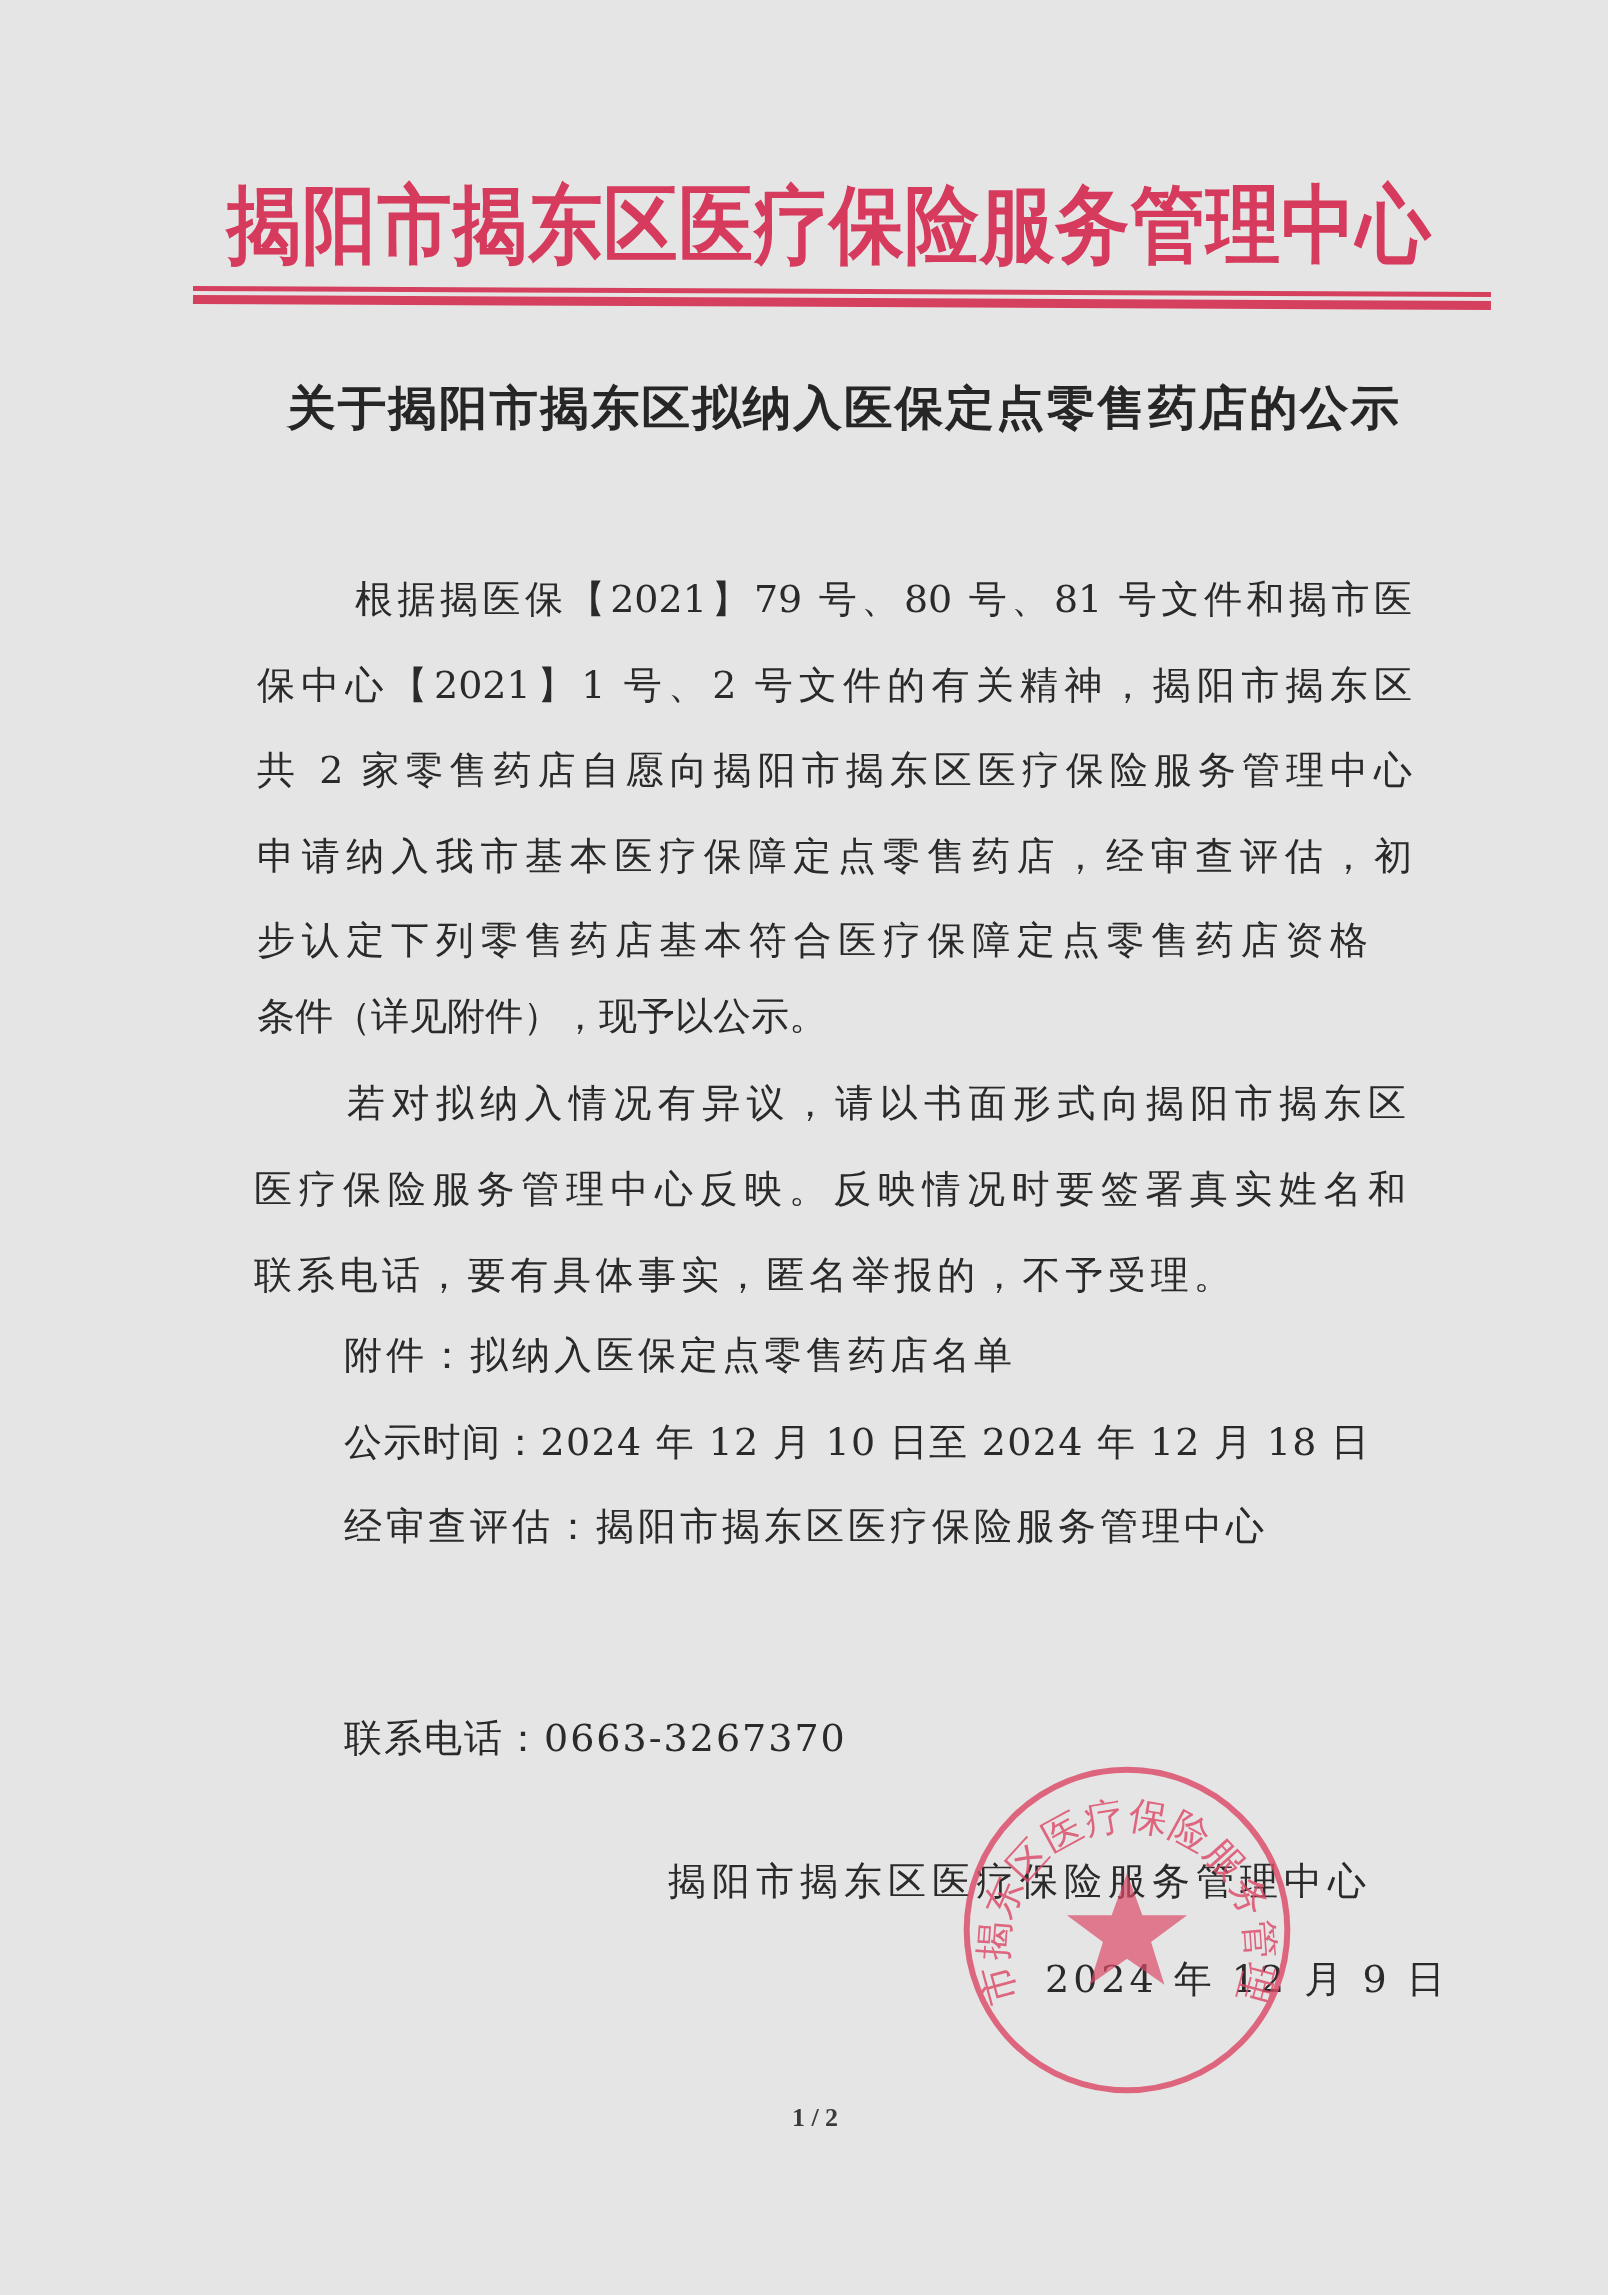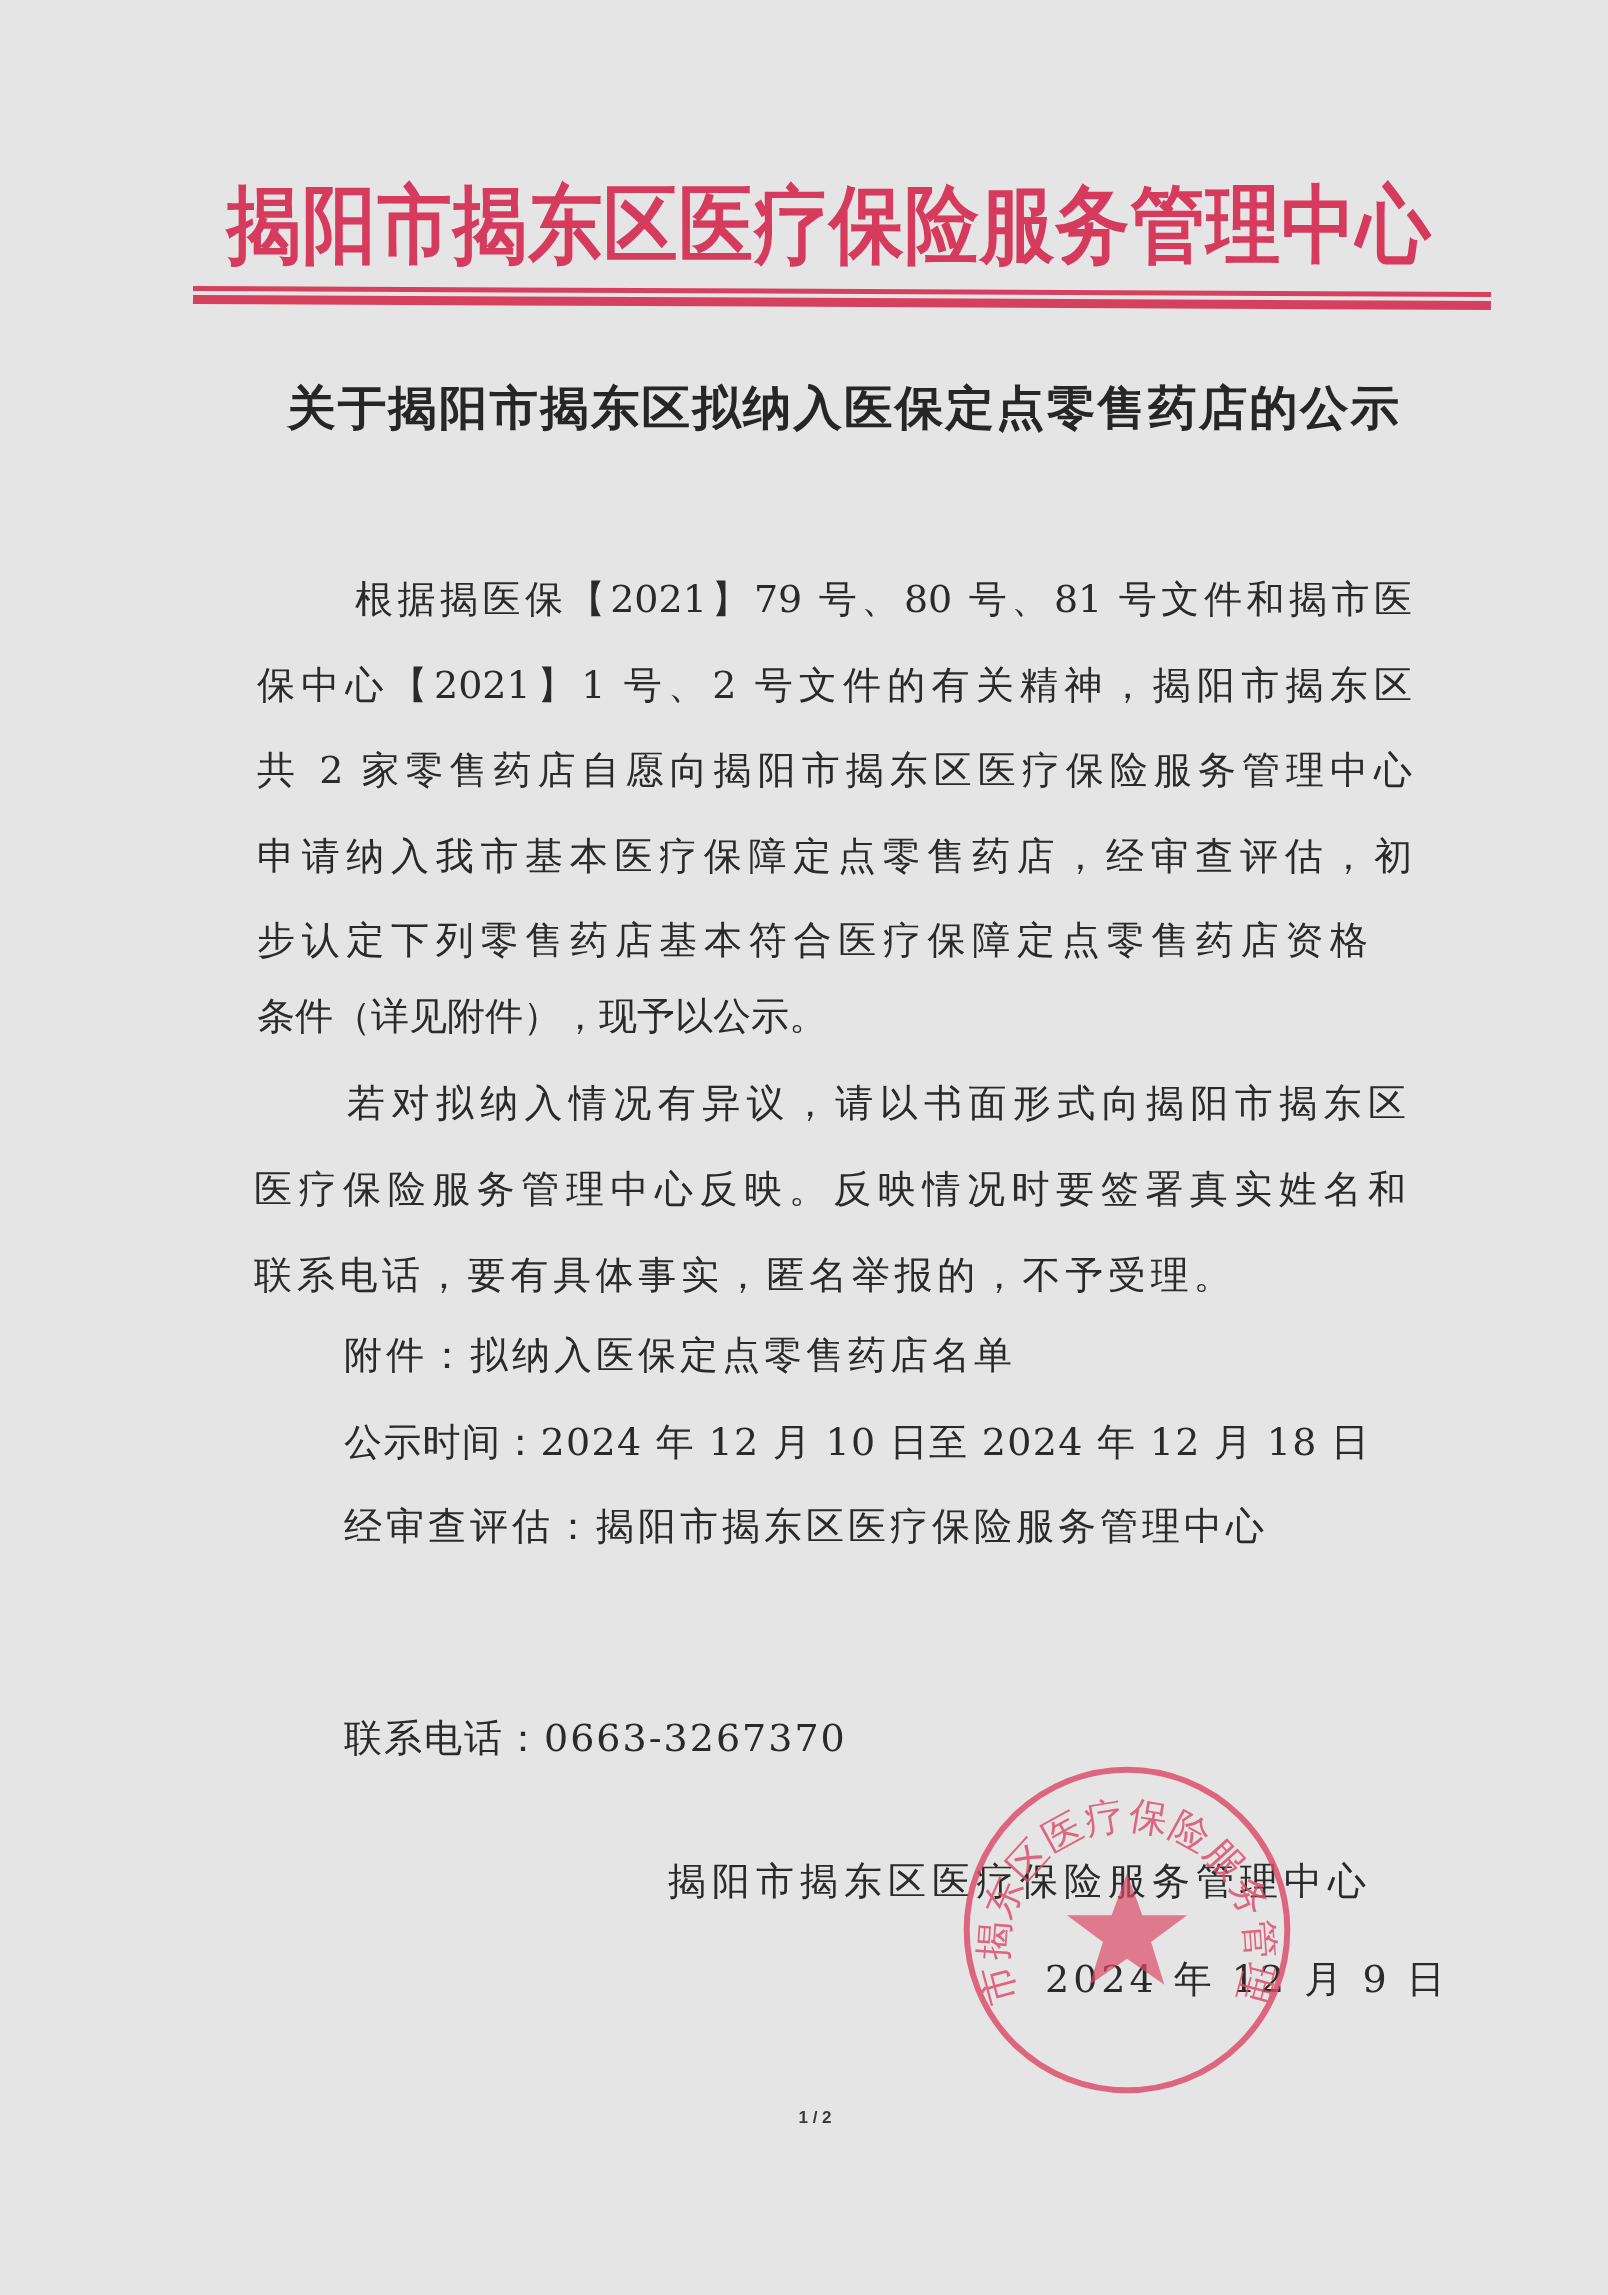--- a/index.html
+++ b/index.html
@@ -91,23 +91,23 @@
       text-align-last: justify;
     }
     
     .page-number {
       position: absolute;
       left: 775px;
       top: 2104px;
       width: 80px;
       height: 27px;
       text-align: center;
-      font-family: Liberation Sans, sans-serif;
+      font-family: Liberation Serif, serif;
       font-weight: bold;
-      font-size: 17px;
+      font-size: 26px;
       line-height: 27px;
       color: #3a3a3a;
     }
     
     .seal {
       position: absolute;
       left: 960px;
       top: 1763px;
       width: 334px;
       height: 334px;

